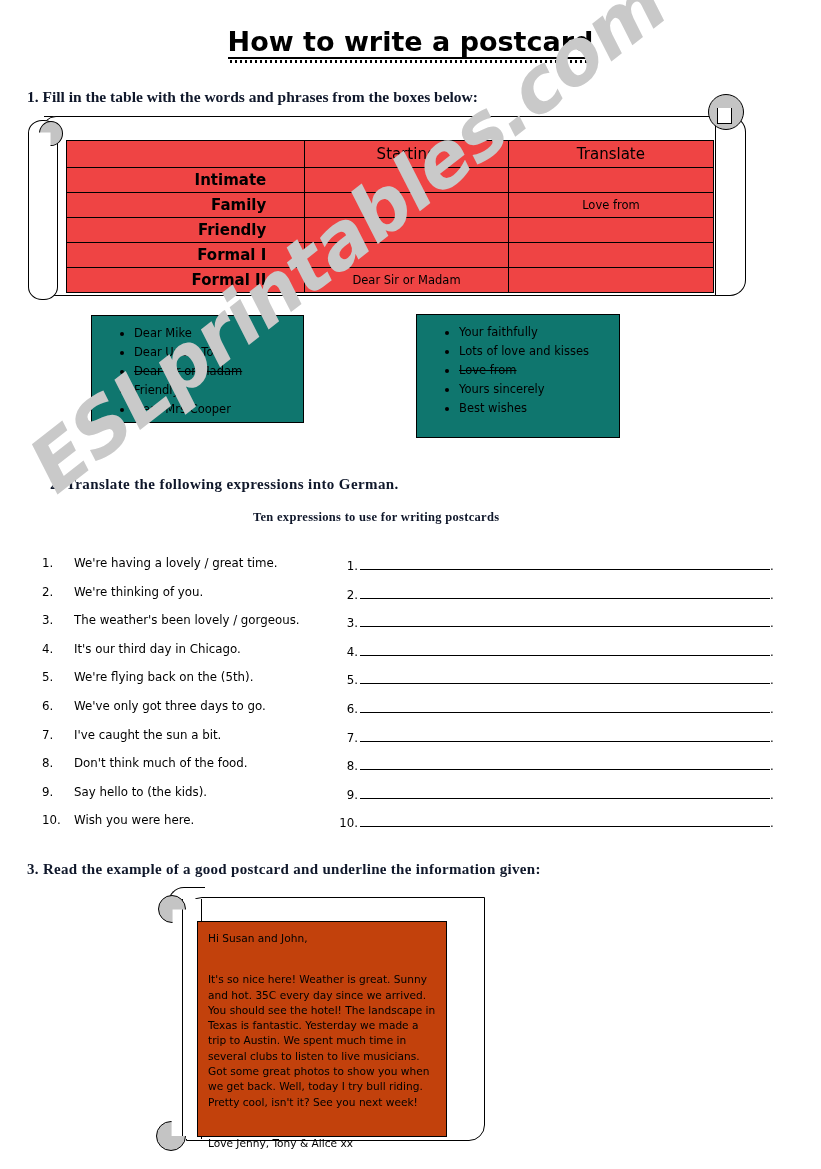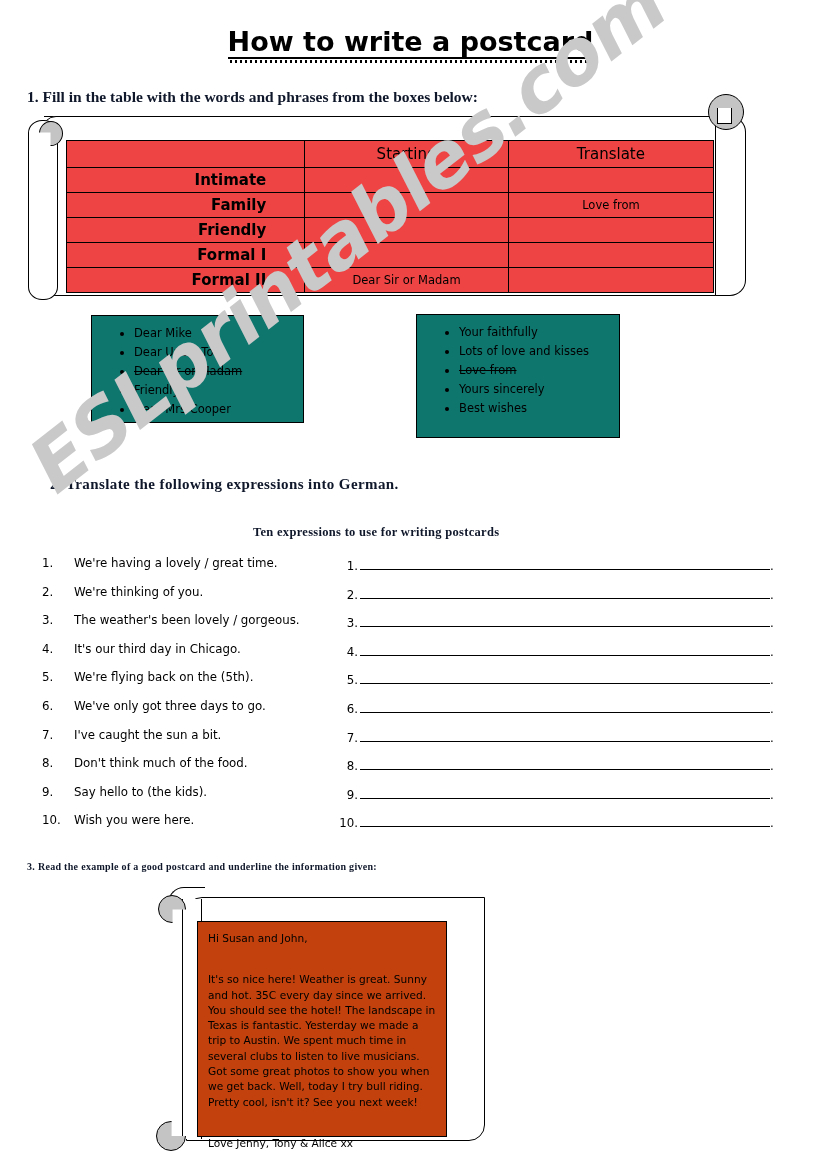--- a/index.html
+++ b/index.html
@@ -73,22 +73,22 @@
 
   
   .sec-heading {
     position: absolute;
     font-family: Liberation Serif, serif;
     font-weight: bold;
     color: #0f172a;
   }
   #sec1-heading { top: 88px; left: 27px; font-size: 15.5px; }
   #sec2-heading { top: 476px; left: 50px; font-size: 15px; letter-spacing: .4px; }
-  #sec2-sub     { top: 525px; left: 253px; font-size: 12.5px; letter-spacing: .3px; }
-  #sec3-heading { top: 861px; left: 27px; font-size: 10px; letter-spacing: .3px; }
+  #sec2-sub     { top: 510px; left: 253px; font-size: 12.5px; letter-spacing: .3px; }
+  #sec3-heading { top: 861px; left: 27px; font-size: 15px; letter-spacing: .3px; }
 
   
   .scroll1 {
     position: absolute;
     left: 28px;
     top: 110px;
     width: 718px;
     height: 194px;
   }
   .scroll1 .paper {

